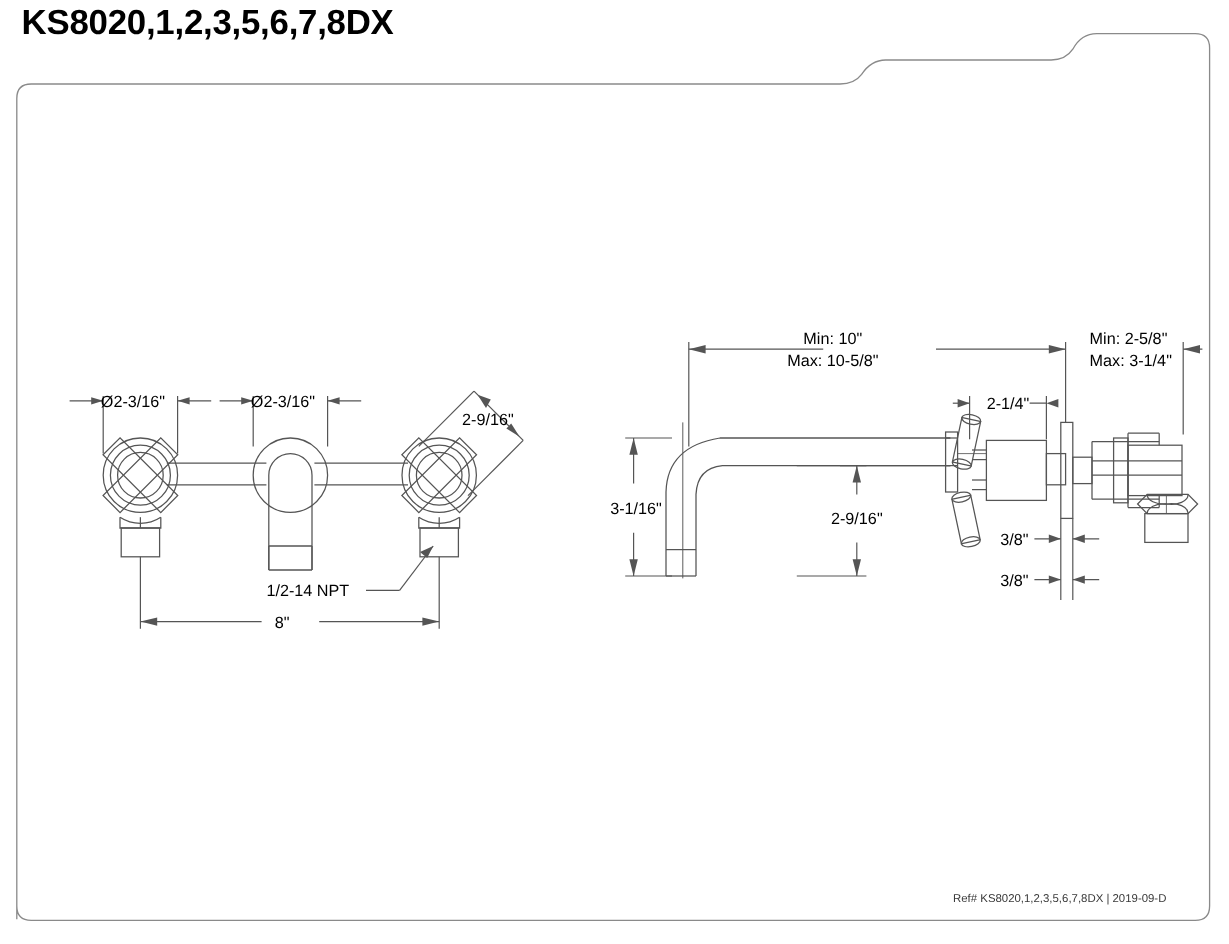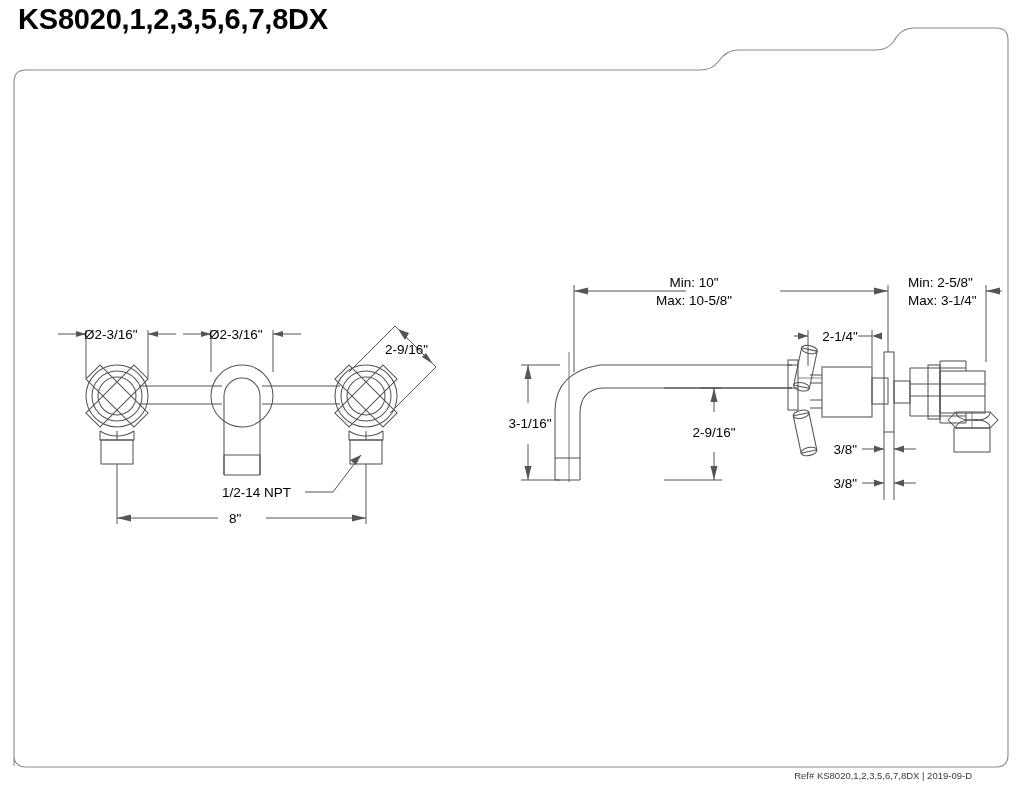--- a/index.html
+++ b/index.html
@@ -34,21 +34,21 @@
   #model-subtitle {
     font-size: 14.5px;
     font-weight: normal;
     line-height: 1.2;
     margin-top: 3px;
     white-space: nowrap;
   }
   #footer-ref {
     position: absolute;
     right: 52px;
-    bottom: 6px;
+    bottom: 32px;
     font-size: 9.5px;
     color: #3a3a3a;
     white-space: nowrap;
     z-index: 5;
   }
   #drawing {
     position: absolute;
     left: 0;
     top: 0;
   }

